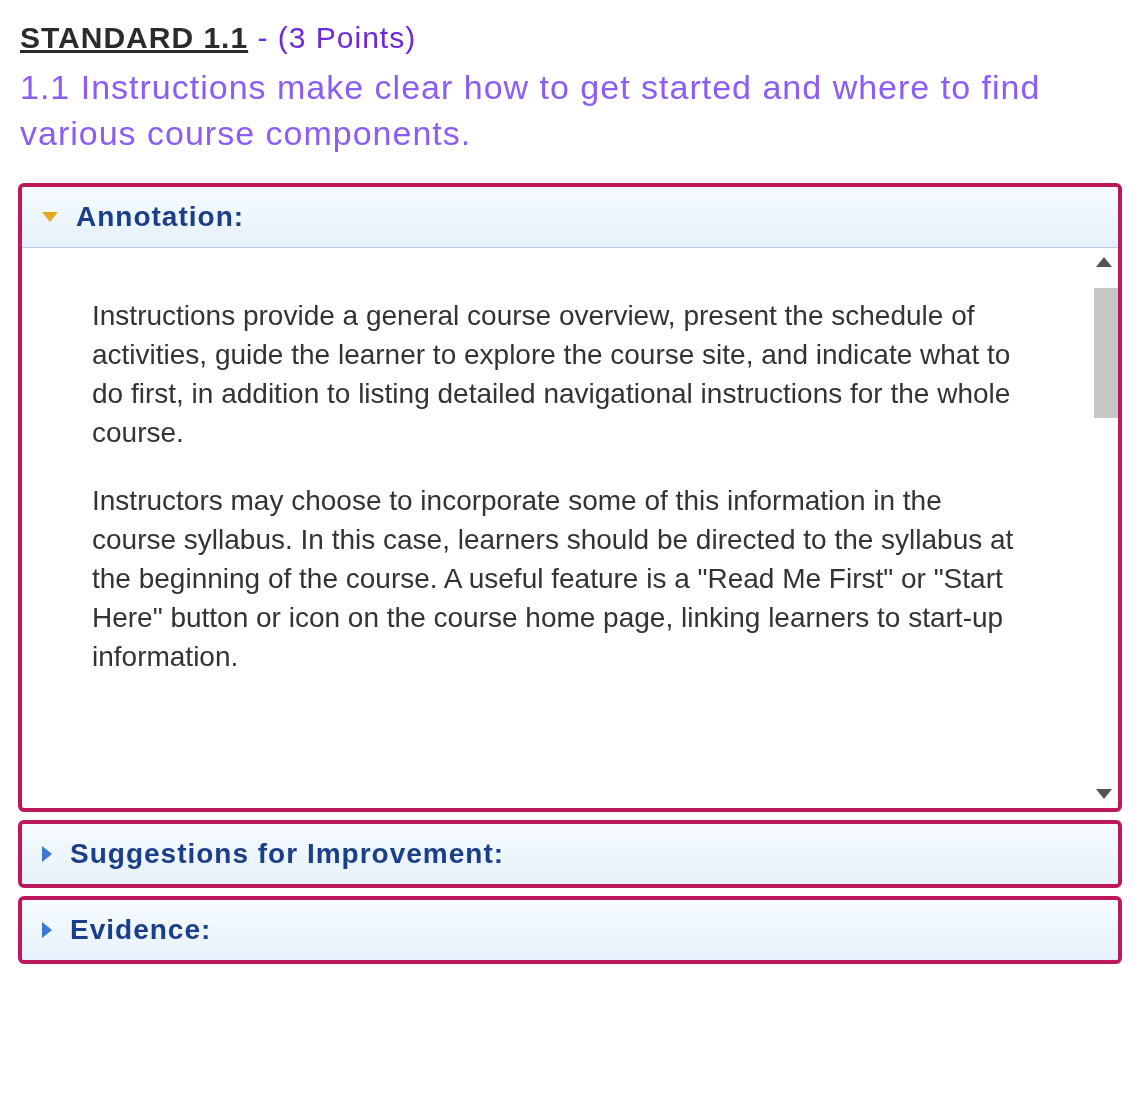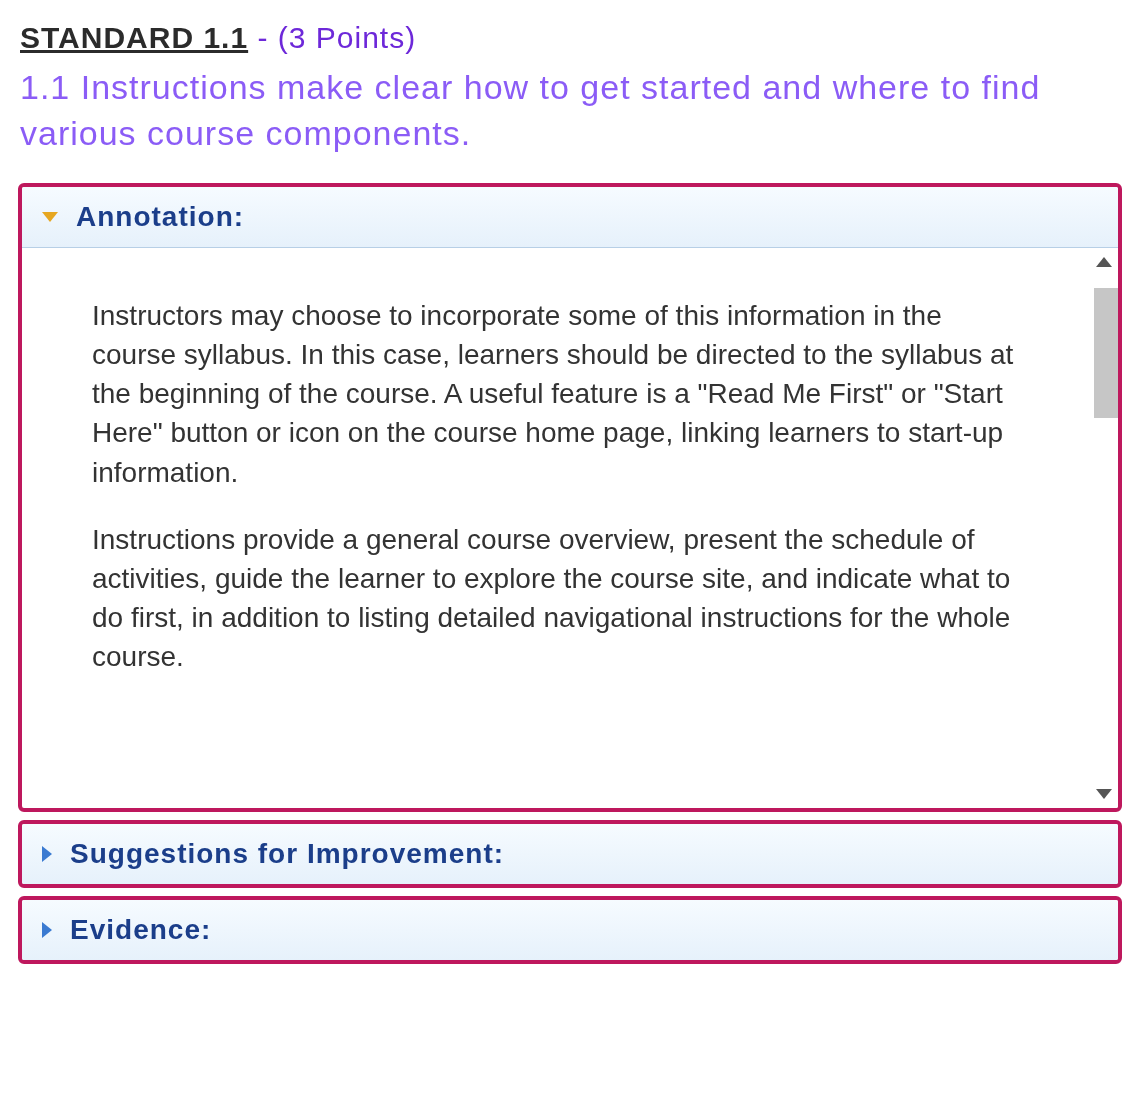--- a/index.html
+++ b/index.html
@@ -177,22 +177,22 @@
   <div class="desc">1.1 Instructions make clear how to get started and where to find various course components.</div>
 
 
   <div class="accordion">
     <div class="acc-header">
       <span class="tri tri-down"></span>
       <span class="title">Annotation:</span>
     </div>
     <div class="acc-body-wrap">
       <div class="acc-body">
+        <p>Instructions provide a general course overview, present the schedule of activities, guide the learner to explore the course site, and indicate what to do first, in addition to listing detailed navigational instructions for the whole course.</p>
         <p>Instructors may choose to incorporate some of this information in the course syllabus. In this case, learners should be directed to the syllabus at the beginning of the course. A useful feature is a "Read Me First" or "Start Here" button or icon on the course home page, linking learners to start-up information.</p>
-        <p>Instructions provide a general course overview, present the schedule of activities, guide the learner to explore the course site, and indicate what to do first, in addition to listing detailed navigational instructions for the whole course.</p>
       </div>
       <div class="scrollbar">
         <div class="sb-arrow up"></div>
         <div class="sb-track">
           <div class="sb-thumb"></div>
         </div>
         <div class="sb-arrow down"></div>
       </div>
     </div>
   </div>

